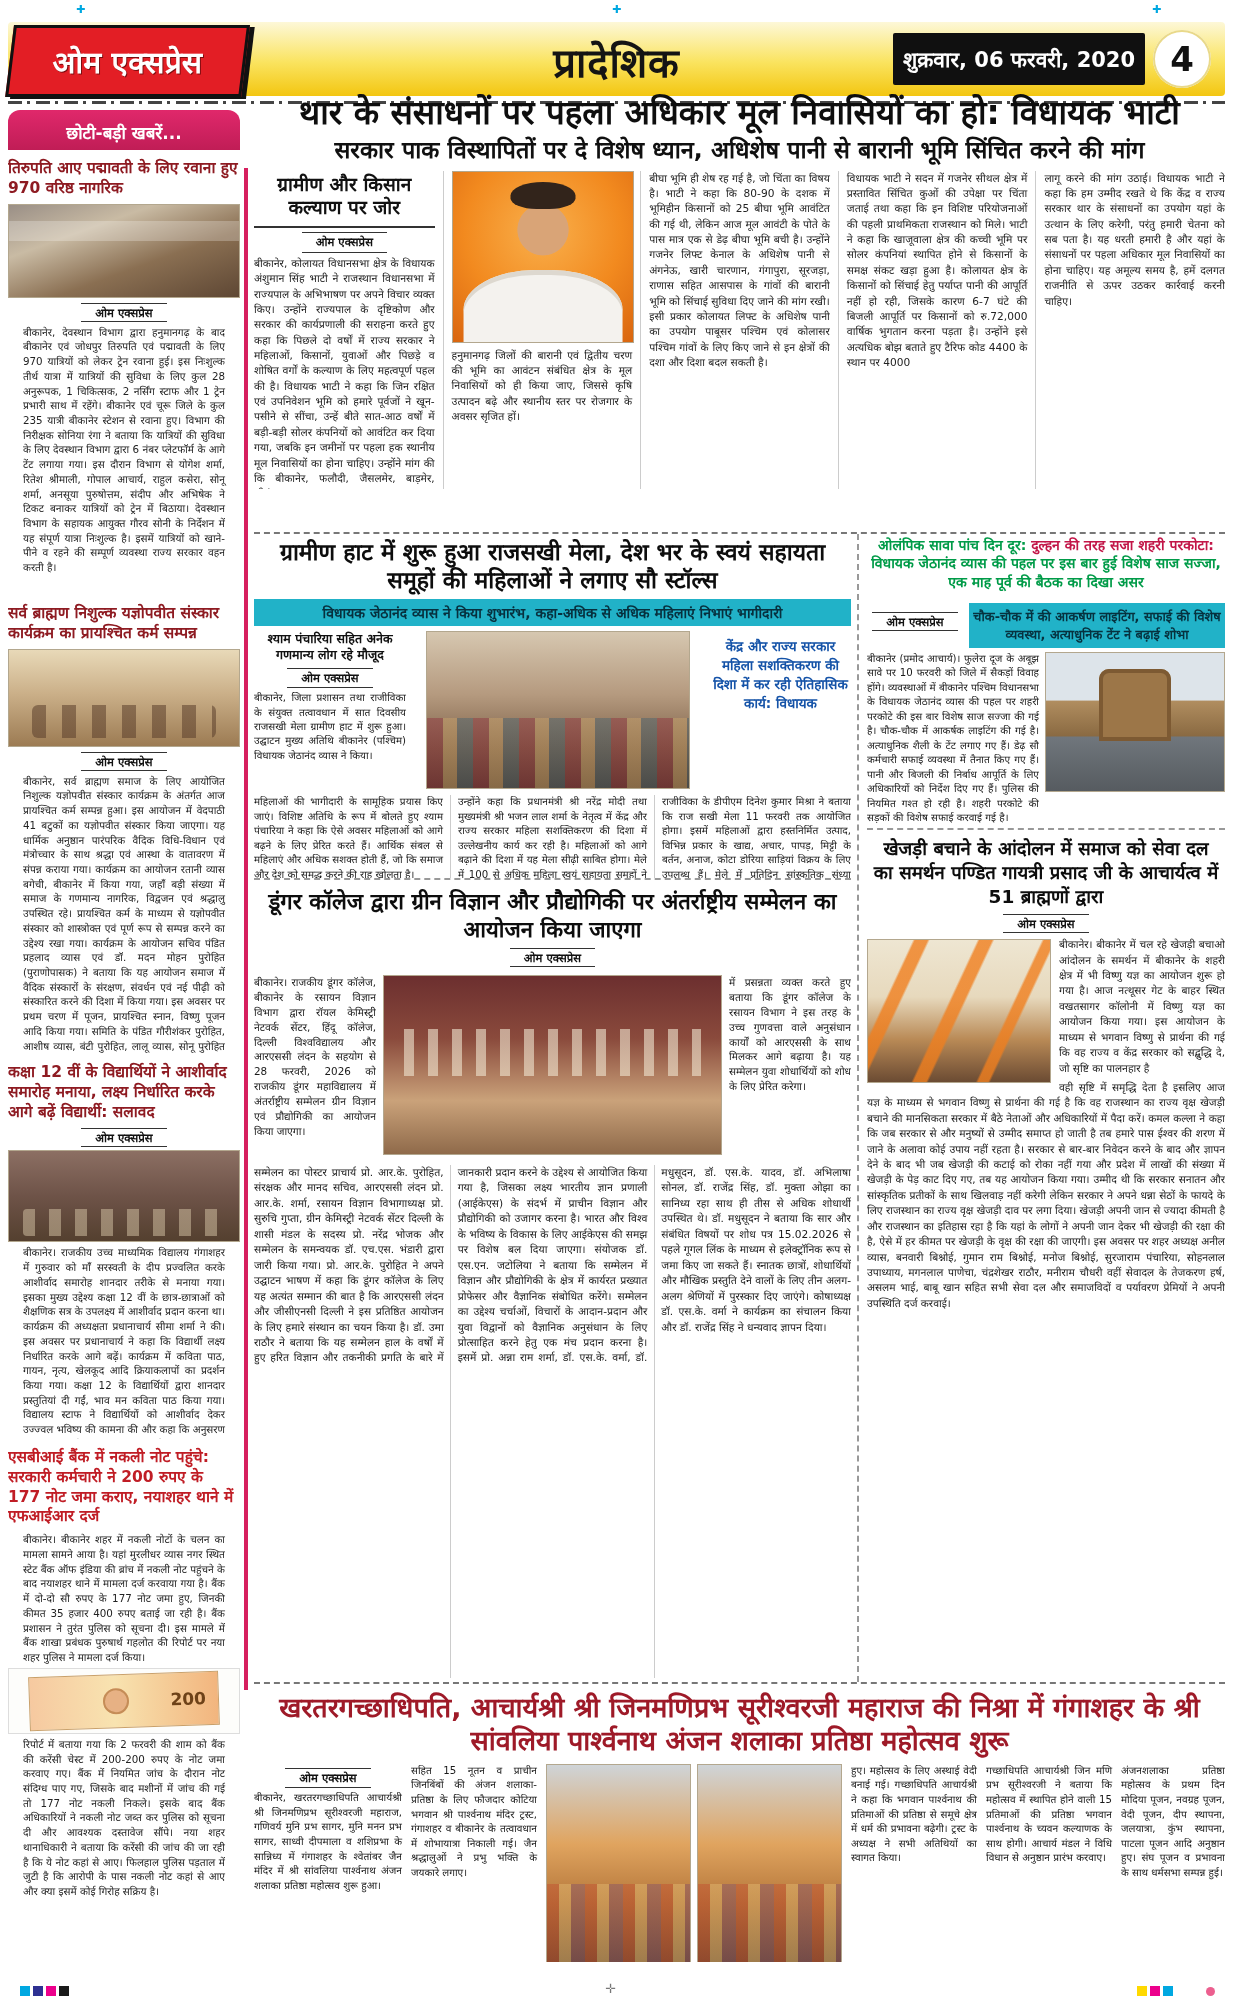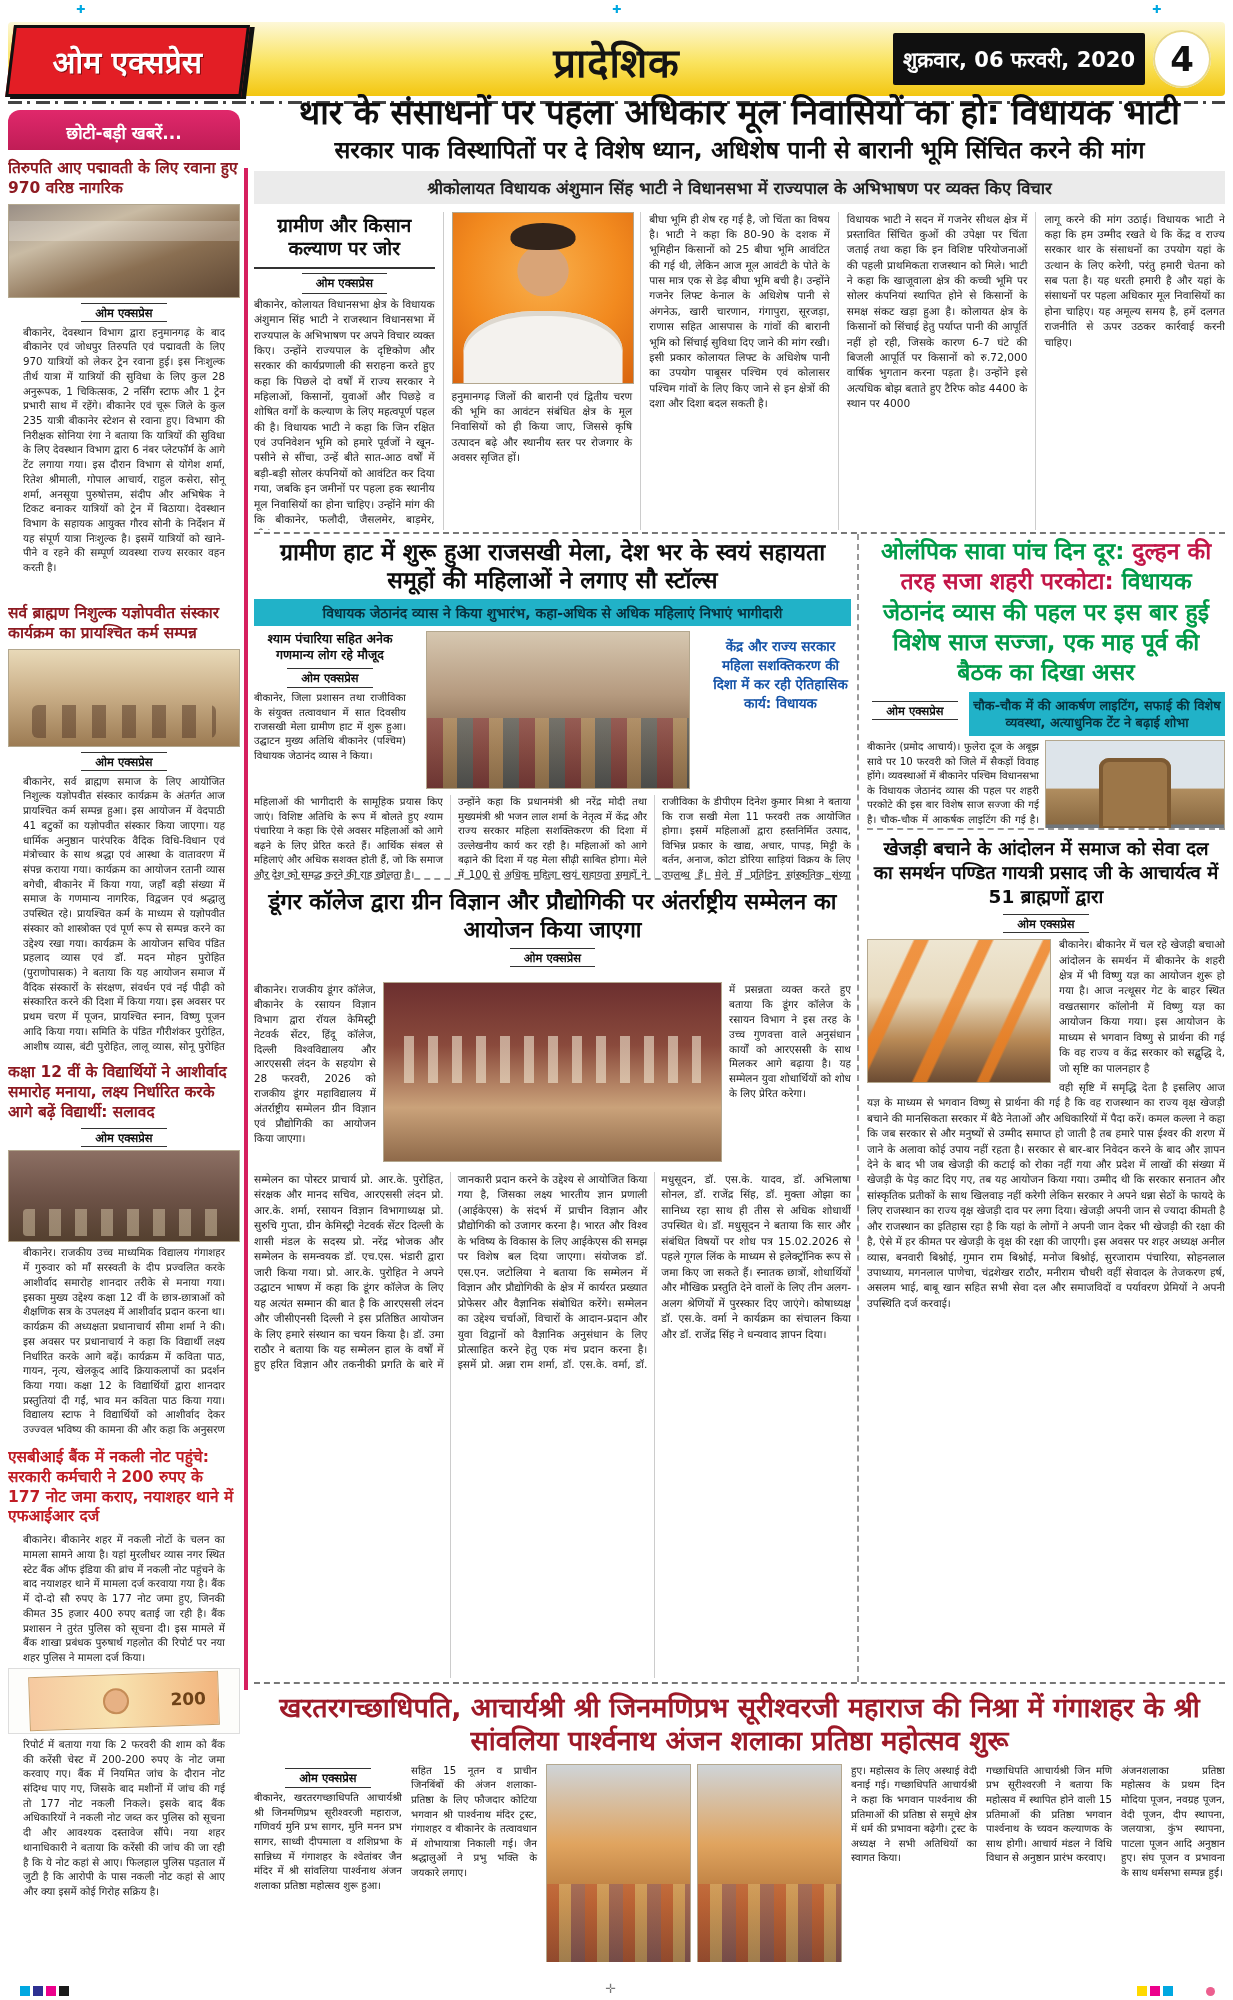--- a/index.html
+++ b/index.html
@@ -97,28 +97,28 @@
   .raj-kicker{font-weight:bold;font-size:12.5px;text-align:center;line-height:1.3;margin-bottom:2px;color:#111}
   .photo-crowd{width:262px;height:156px;flex:none}
   .raj-right{flex:1}
   .raj-highlight{color:#1553a8;font-weight:bold;font-size:13.5px;line-height:1.4;text-align:center;margin-top:6px}
   .raj-cols{display:flex;margin-top:6px;height:112px;overflow:hidden}
   .raj-col{flex:1;padding:0 7px;border-right:1px solid #ccc;font-size:10.2px;line-height:1.42;text-align:justify}
   .raj-col:first-child{padding-left:0}.raj-col:last-child{border-right:none;padding-right:0}
   
   .dungar{height:798px;overflow:hidden;padding-top:5px;box-sizing:border-box}
   .dungar h2{font-size:22px;text-align:center;line-height:1.25;margin:3px 0 4px;color:#0d0d0d}
-  .dungar-top{display:flex;gap:7px;height:182px;margin-top:15px}
+  .dungar-top{display:flex;gap:7px;height:182px;margin-top:8px}
   .dungar-side{width:122px;font-size:10.4px;line-height:1.43;text-align:justify;overflow:hidden}
   .photo-hall{flex:1;height:178px}
   .dungar-cols{column-count:3;column-gap:14px;column-rule:1px solid #ccc;font-size:10.6px;line-height:1.46;
     text-align:justify;height:545px;overflow:hidden;margin-top:8px}
   
   .olympic{height:296px;border-bottom:2px dashed #999;box-sizing:border-box;overflow:hidden}
-  .oly-h{font-size:23px;font-weight:bold;line-height:1.32;text-align:center;margin:2px 0 4px}
+  .oly-h{font-size:14px;font-weight:bold;line-height:1.32;text-align:center;margin:2px 0 12px}
   .g{color:#009b48}.r{color:#c21648}
   .oly-row1{display:flex;gap:6px;align-items:flex-start;margin-bottom:4px}
   .oly-byl{width:96px;text-align:center;padding-top:4px}
   .oly-box{flex:1;background:#21b2c8;color:#06323f;font-weight:bold;font-size:12.8px;line-height:1.35;text-align:center;padding:5px 4px}
   .oly-row2{display:flex;gap:6px}
   .oly-text{flex:1;font-size:10.2px;line-height:1.42;text-align:justify}
   .photo-gate{width:178px;height:138px;flex:none}
   
   .khejri{padding-top:5px;overflow:hidden;height:845px;box-sizing:border-box}
   .khejri h2{font-size:18.5px;font-weight:bold;text-align:center;line-height:1.3;margin:2px 4px 3px;color:#0d0d0d}
@@ -194,21 +194,20 @@
     </article>
   </aside>
 
   <div class="vdivider"></div>
 
   <main class="mainarea">
 
     <section class="lead">
       <h1>थार के संसाधनों पर पहला अधिकार मूल निवासियों का हो: विधायक भाटी</h1>
       <h2>सरकार पाक विस्थापितों पर दे विशेष ध्यान, अधिशेष पानी से बारानी भूमि सिंचित करने की मांग</h2>
-      <div class="strap">श्रीकोलायत विधायक अंशुमान सिंह भाटी ने विधानसभा में राज्यपाल के अभिभाषण पर व्यक्त किए विचार</div>
       <div class="lead-cols">
         <div class="lead-col">
           <div class="kicker">ग्रामीण और किसान कल्याण पर जोर</div>
           <div class="byline"><span>ओम एक्सप्रेस</span></div>
           <span>बीकानेर, कोलायत विधानसभा क्षेत्र के विधायक अंशुमान सिंह भाटी ने राजस्थान विधानसभा में राज्यपाल के अभिभाषण पर अपने विचार व्यक्त किए। उन्होंने राज्यपाल के दृष्टिकोण और सरकार की कार्यप्रणाली की सराहना करते हुए कहा कि पिछले दो वर्षों में राज्य सरकार ने महिलाओं, किसानों, युवाओं और पिछड़े व शोषित वर्गों के कल्याण के लिए महत्वपूर्ण पहल की है। विधायक भाटी ने कहा कि जिन रक्षित एवं उपनिवेशन भूमि को हमारे पूर्वजों ने खून-पसीने से सींचा, उन्हें बीते सात-आठ वर्षों में बड़ी-बड़ी सोलर कंपनियों को आवंटित कर दिया गया, जबकि इन जमीनों पर पहला हक स्थानीय मूल निवासियों का होना चाहिए। उन्होंने मांग की कि बीकानेर, फलौदी, जैसलमेर, बाड़मेर, श्रीगंगानगर व</span>
         </div>
         <div class="lead-col">
           <div class="ph ph-portrait photo-portrait"></div>
           <span>हनुमानगढ़ जिलों की बारानी एवं द्वितीय चरण की भूमि का आवंटन संबंधित क्षेत्र के मूल निवासियों को ही किया जाए, जिससे कृषि उत्पादन बढ़े और स्थानीय स्तर पर रोजगार के अवसर सृजित हों।</span>
         </div>

